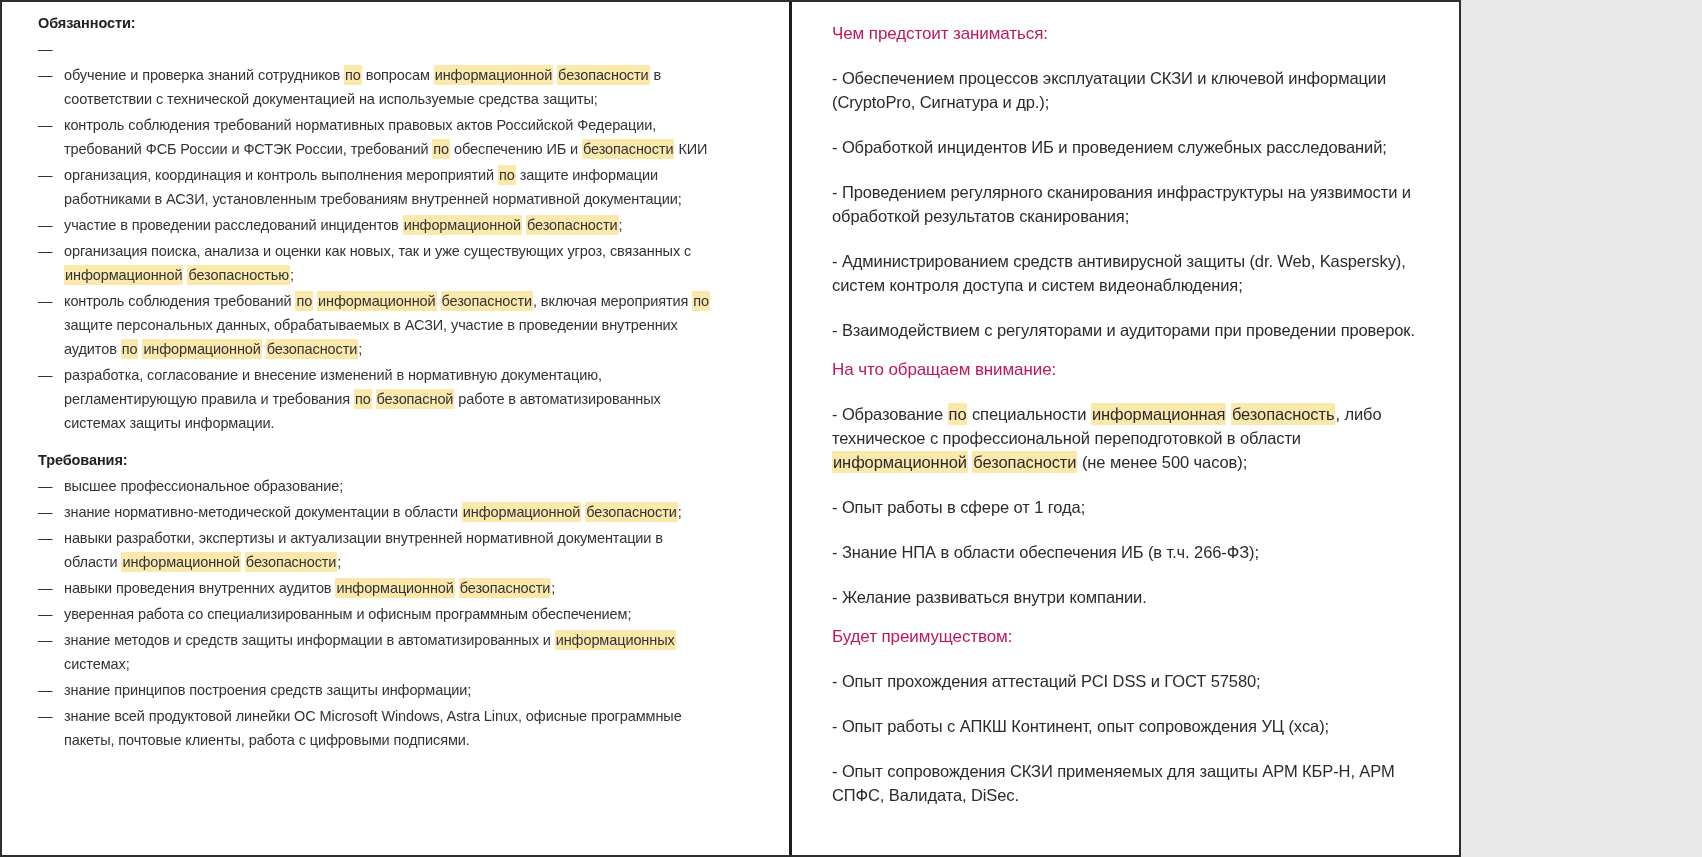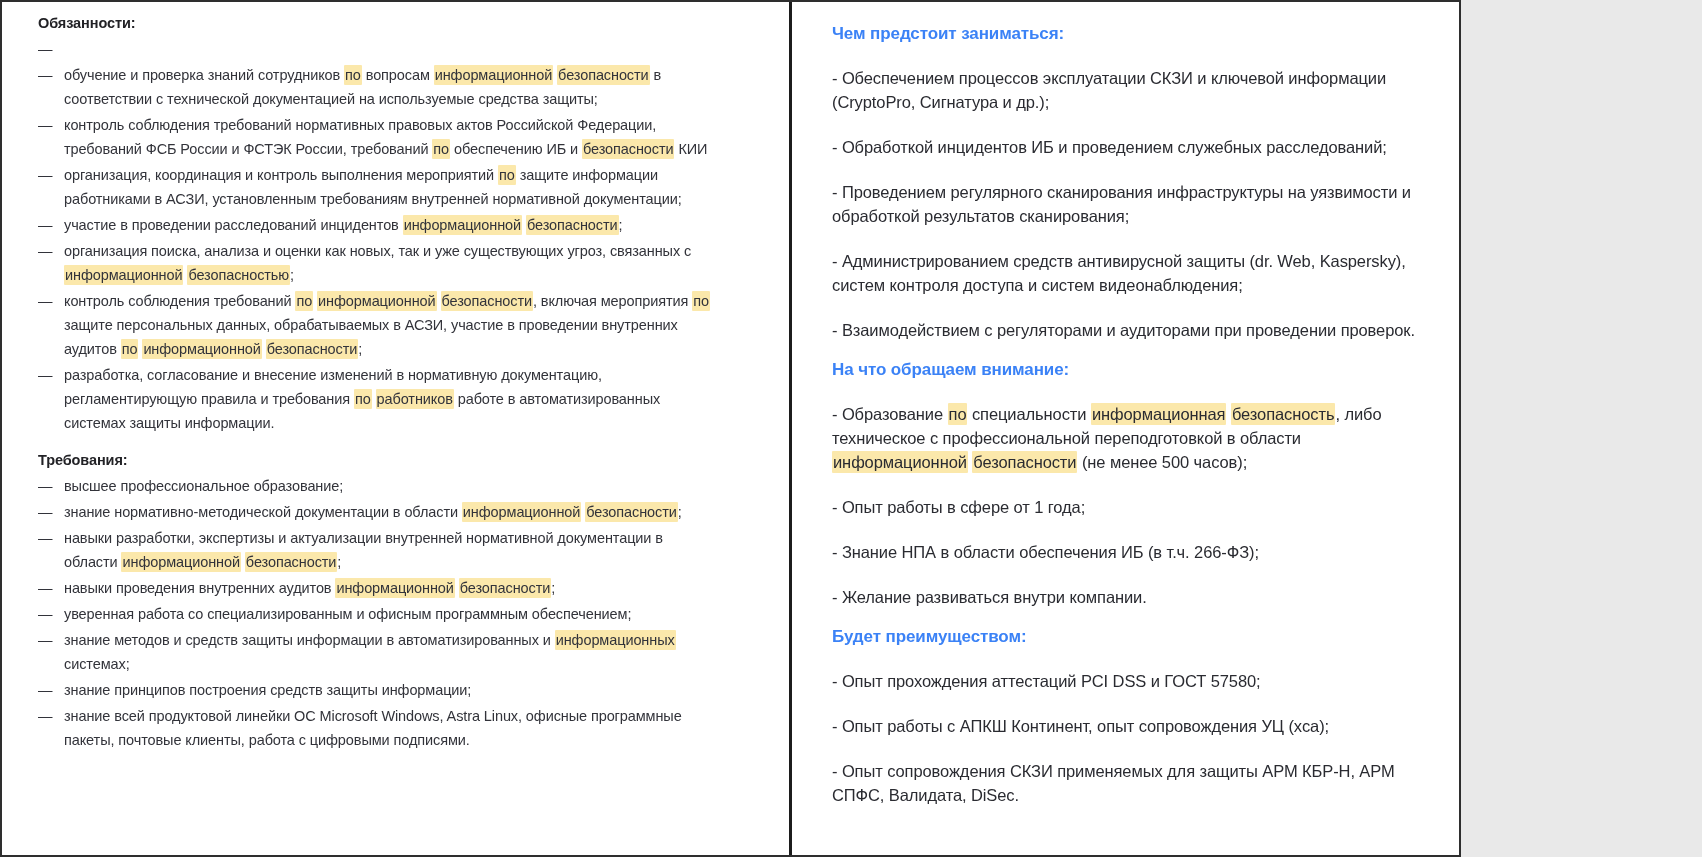--- a/index.html
+++ b/index.html
@@ -47,22 +47,22 @@
     flex:1 1 auto;
     padding:20px 40px 10px 40px;
     overflow:hidden;
     color:#2a2b31;
     font-size:16.5px;
     line-height:24px;
     letter-spacing:-0.1px;
   }
   .col-right .inner{ max-width:740px; }
   .col-right .sec-title{
-    font-weight:700;
-    color:#3b82f6;
+    font-weight:400;
+    color:#be185d;
     font-size:17px;
     margin:0 0 20px 0;
   }
   .col-right .section + .section .sec-title{ margin-top:16px; }
   .r-item{
     margin:0 0 21px 0;
   }
   .r-item:last-child{ margin-bottom:0; }
 
   
@@ -102,21 +102,21 @@
         <div class="l-item">
           <span class="dash">—</span>
           <span class="txt"><span>организация поиска, анализа и оценки как новых, так и уже существующих угроз, связанных с </span><span class="hl" style="background: rgb(251, 232, 171);">информационной</span><span> </span><span class="hl" style="background: rgb(251, 232, 171);">безопасностью</span><span>;</span></span>
         </div>
         <div class="l-item">
           <span class="dash">—</span>
           <span class="txt"><span>контроль соблюдения требований </span><span class="hl" style="background: rgb(251, 232, 171);">по</span><span> </span><span class="hl" style="background: rgb(251, 232, 171);">информационной</span><span> </span><span class="hl" style="background: rgb(251, 232, 171);">безопасности</span><span>, включая мероприятия </span><span class="hl" style="background: rgb(251, 232, 171);">по</span><span> защите персональных данных, обрабатываемых в АСЗИ, участие в проведении внутренних аудитов </span><span class="hl" style="background: rgb(251, 232, 171);">по</span><span> </span><span class="hl" style="background: rgb(251, 232, 171);">информационной</span><span> </span><span class="hl" style="background: rgb(251, 232, 171);">безопасности</span><span>;</span></span>
         </div>
         <div class="l-item">
           <span class="dash">—</span>
-          <span class="txt"><span>разработка, согласование и внесение изменений в нормативную документацию, регламентирующую правила и требования </span><span class="hl" style="background: rgb(251, 232, 171);">по</span><span> </span><span class="hl" style="background: rgb(251, 232, 171);">работников</span><span> работе в автоматизированных системах защиты информации.</span></span>
+          <span class="txt"><span>разработка, согласование и внесение изменений в нормативную документацию, регламентирующую правила и требования </span><span class="hl" style="background: rgb(251, 232, 171);">по</span><span> </span><span class="hl" style="background: rgb(251, 232, 171);">безопасной</span><span> работе в автоматизированных системах защиты информации.</span></span>
         </div>
       </div>
       <div class="section">
         <div class="sec-title">Требования:</div>
         <div class="l-item">
           <span class="dash">—</span>
           <span class="txt"><span>высшее профессиональное образование;</span></span>
         </div>
         <div class="l-item">
           <span class="dash">—</span>

